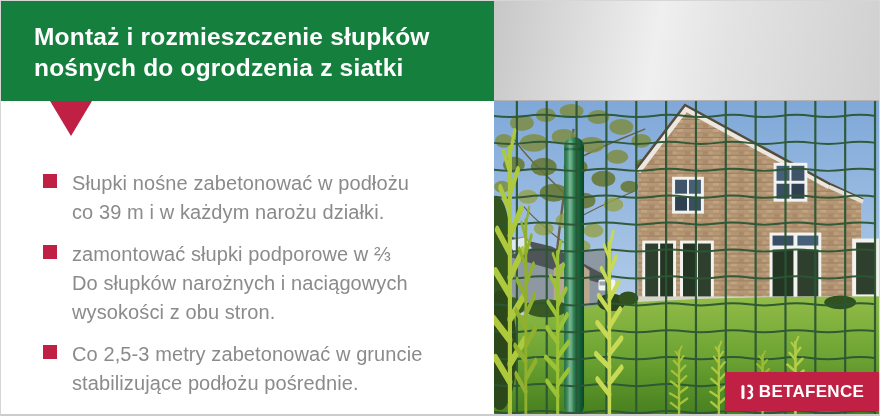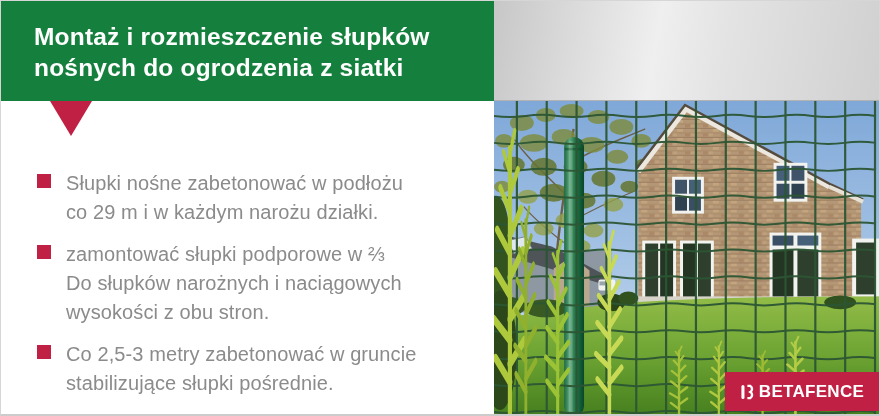--- a/index.html
+++ b/index.html
@@ -36,21 +36,21 @@
   .pointer {
     width: 0; height: 0;
     margin-left: 49px;
     border-left: 21px solid transparent;
     border-right: 21px solid transparent;
     border-top: 35px solid #c02043;
   }
 
   .bullets {
     list-style: none;
-    margin: 33px 0 0 7px;
+    margin: 33px 0 0 13px;
     padding: 0 20px 0 29px;
   }
   .bullet-item { display: flex; gap: 15px; margin-bottom: 13px; }
   .sq {
     flex: none;
     width: 14px; height: 14px;
     margin-top: 5px;
     background: #c02043;
   }
   .btext {
@@ -99,36 +99,36 @@
         <span>nośnych do ogrodzenia z siatki</span>
       </h1>
     </header>
     <div class="pointer"></div>
 
     <ul class="bullets">
       <li class="bullet-item">
         <span class="sq"></span>
         <p class="btext">
           <span>Słupki nośne zabetonować w podłożu</span>
-          <span>co 29 m i w każdym narożu działki.</span>
+          <span>co 39 m i w każdym narożu działki.</span>
         </p>
       </li>
       <li class="bullet-item">
         <span class="sq"></span>
         <p class="btext">
           <span>zamontować słupki podporowe w ⅔</span>
           <span>Do słupków narożnych i naciągowych</span>
           <span>wysokości z obu stron.</span>
         </p>
       </li>
       <li class="bullet-item">
         <span class="sq"></span>
         <p class="btext">
           <span>Co 2,5-3 metry zabetonować w gruncie</span>
-          <span>stabilizujące słupki pośrednie.</span>
+          <span>stabilizujące podłożu pośrednie.</span>
         </p>
       </li>
     </ul>
   </div>
 
   <div class="right-col">
     <div class="gray-band"></div>
 
     <figure class="photo">
       <svg class="scene" viewBox="0 0 387 314" preserveAspectRatio="none">

